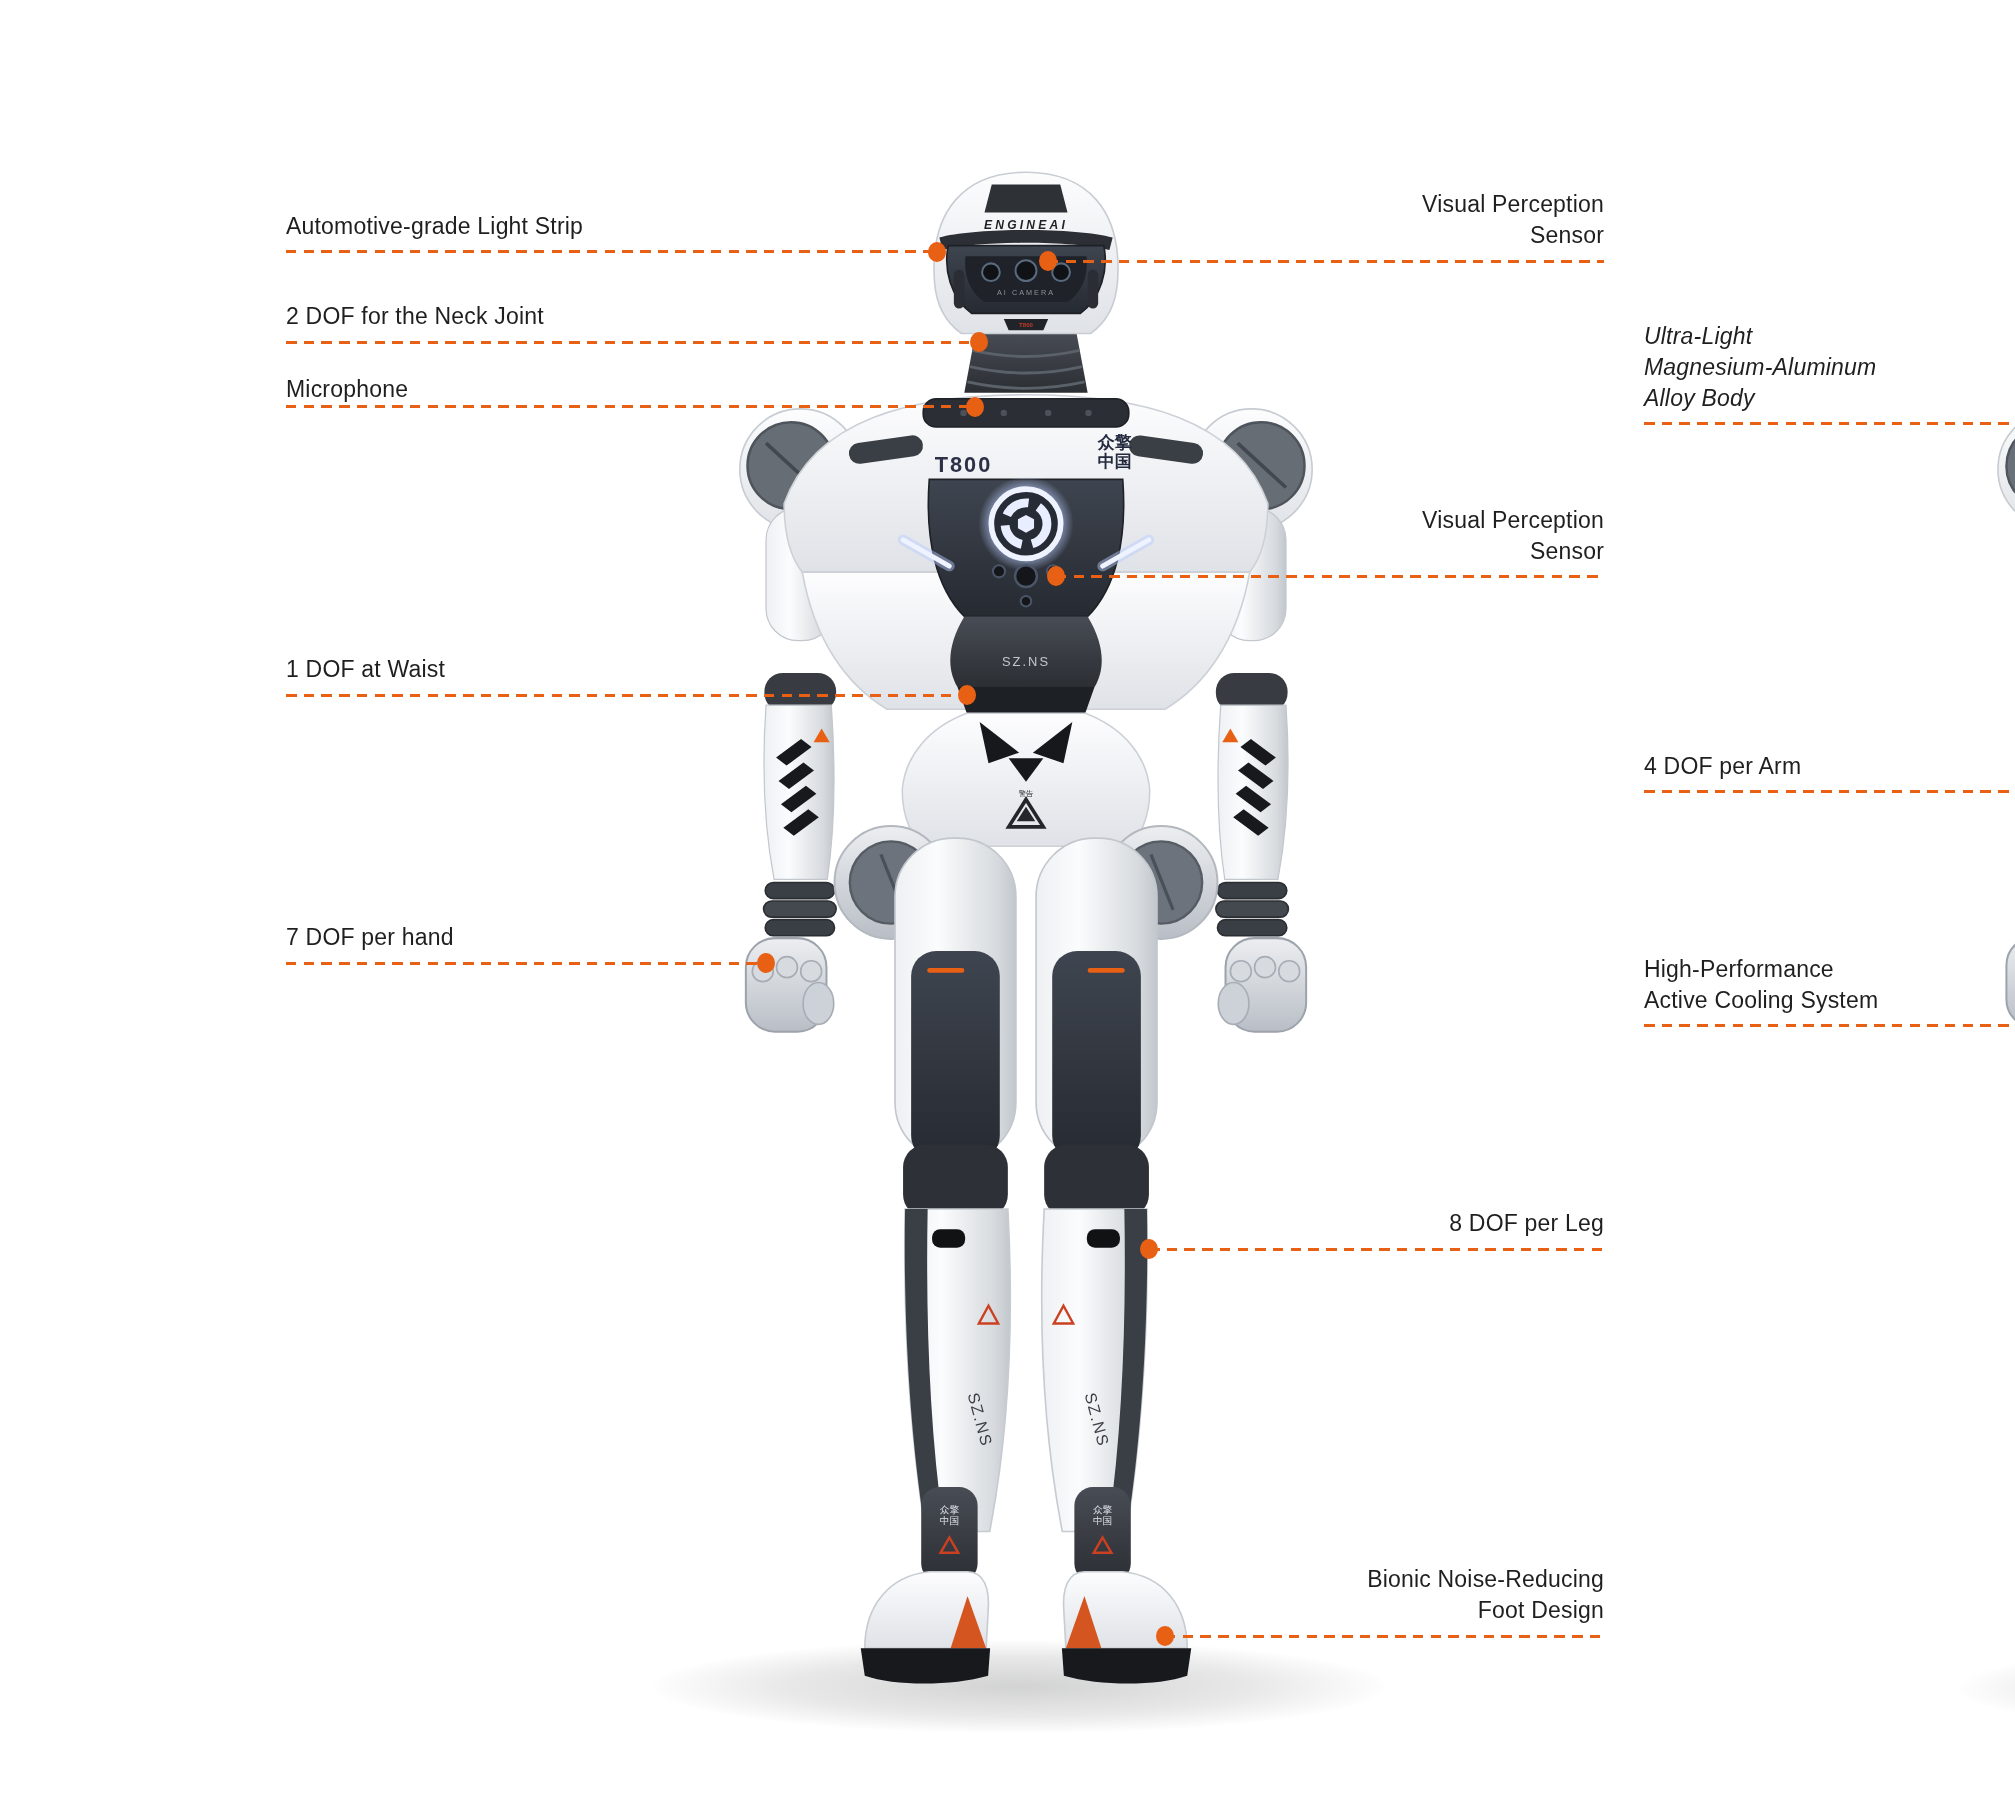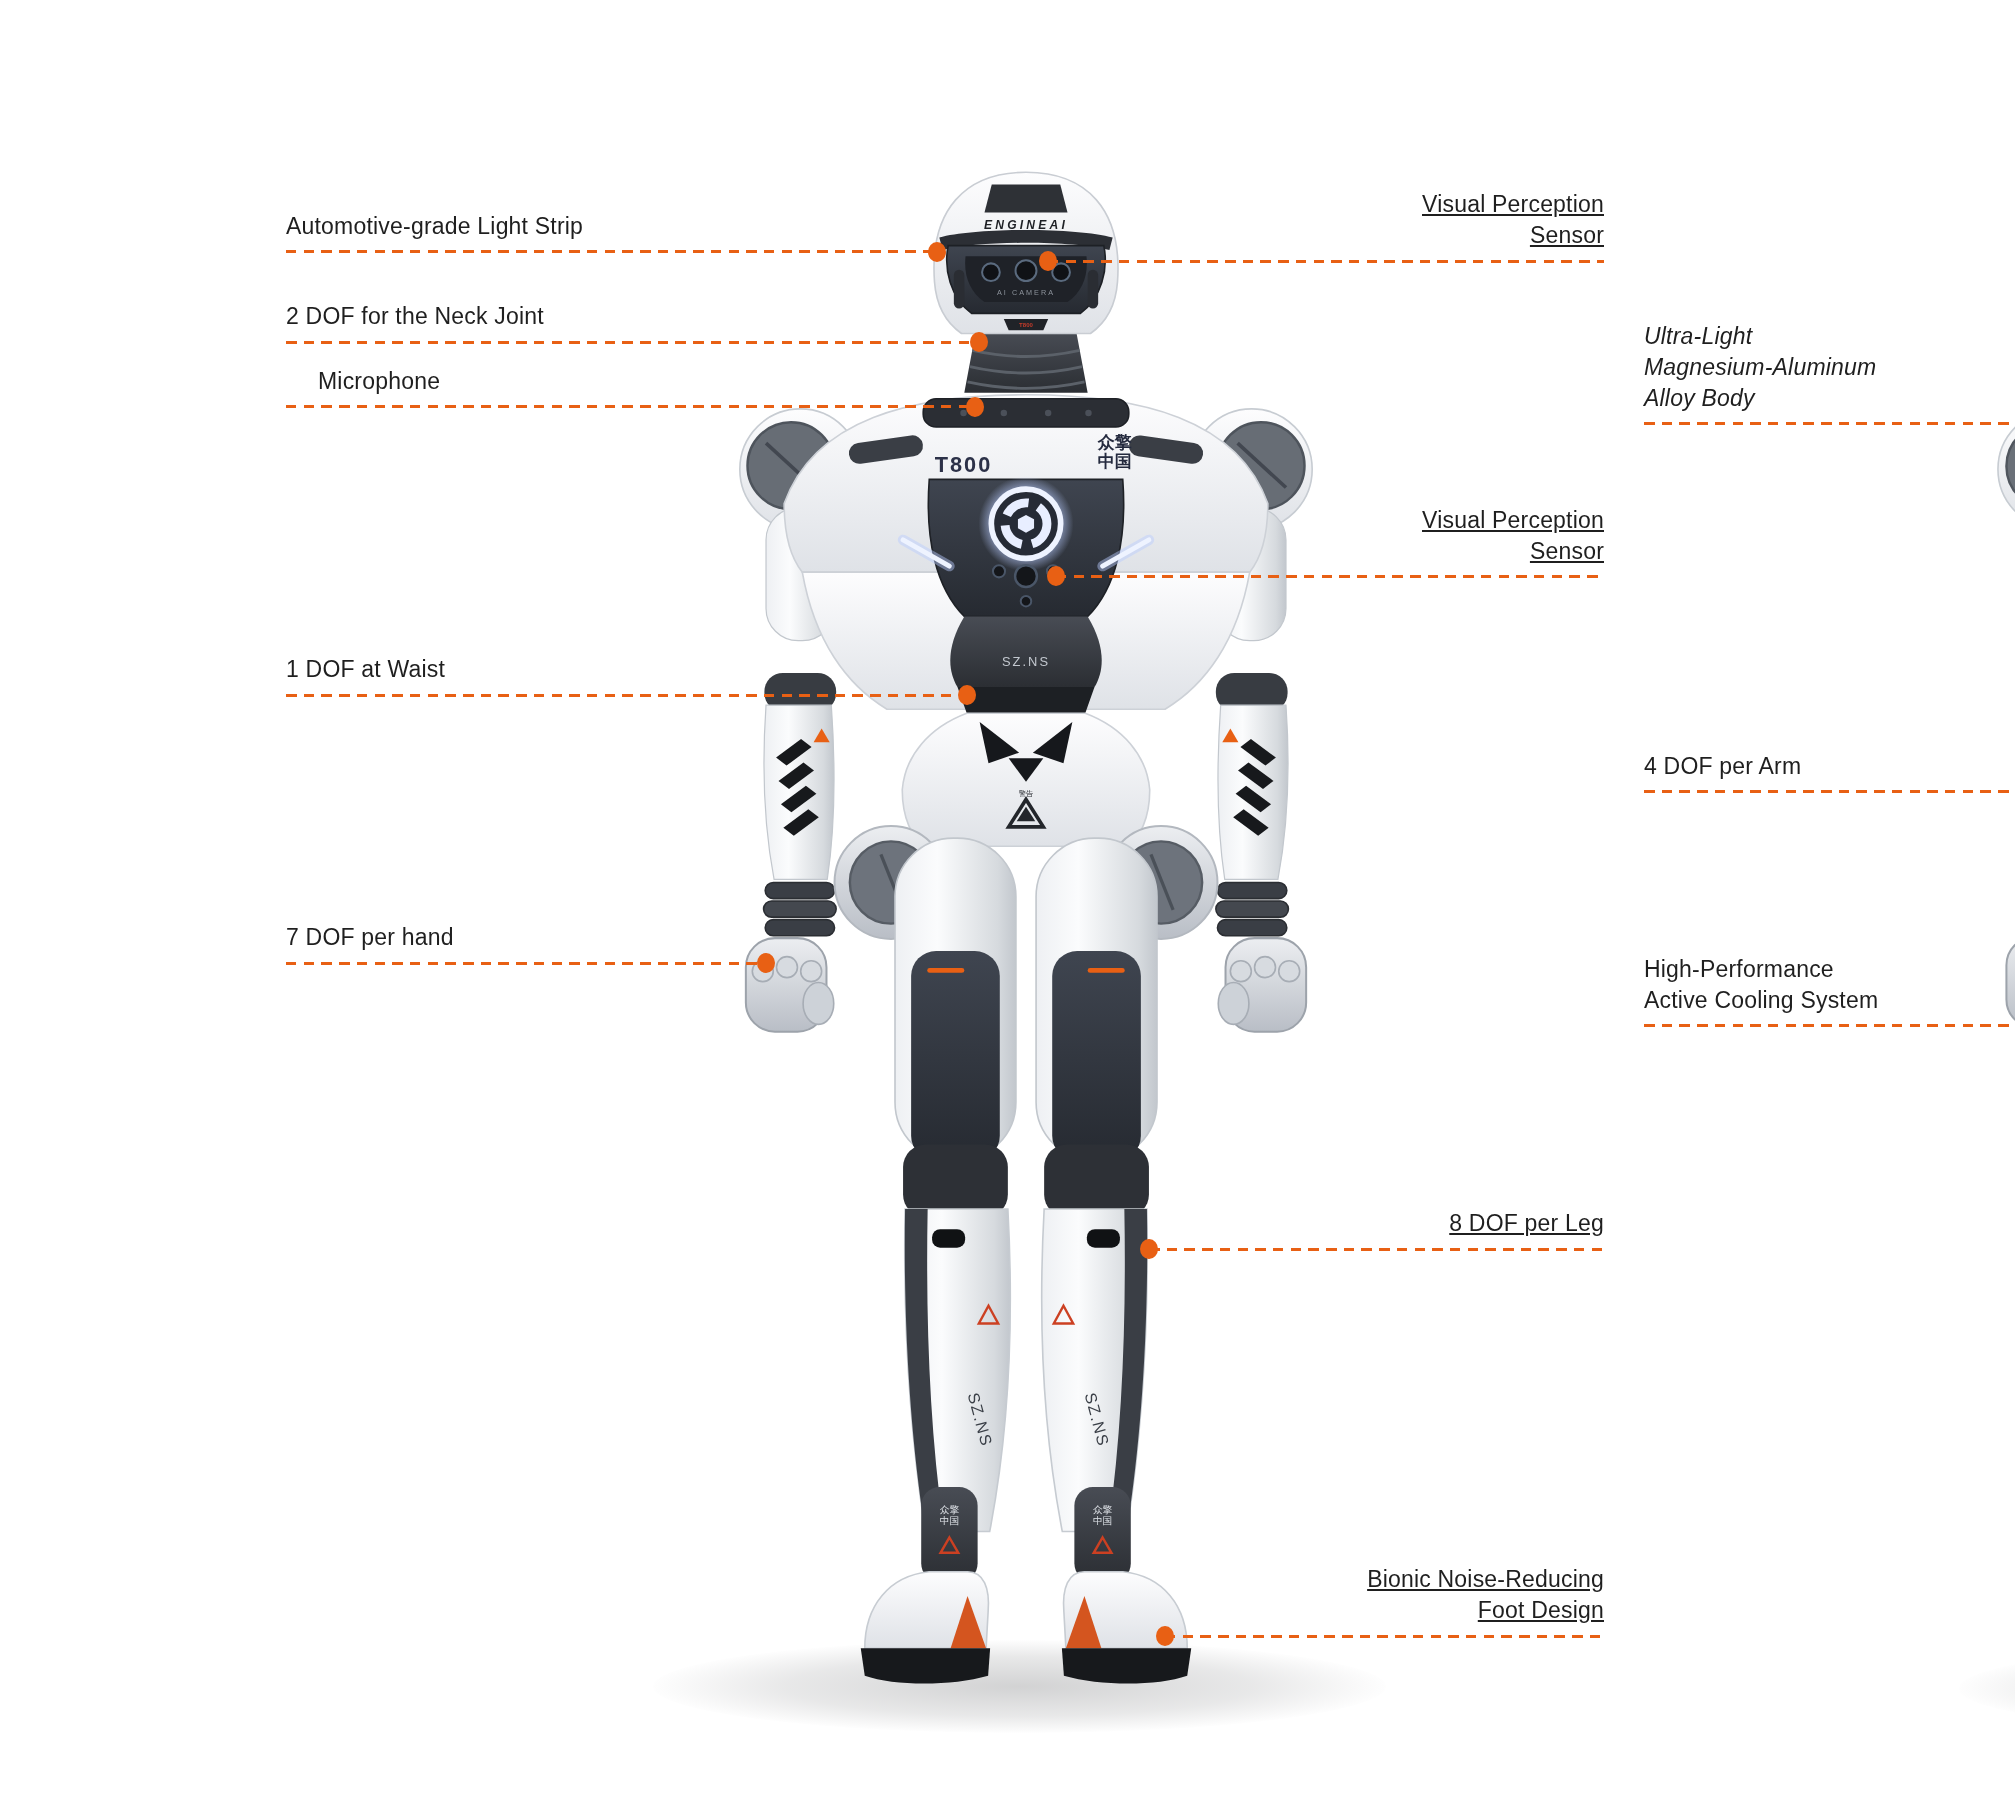--- a/index.html
+++ b/index.html
@@ -6,21 +6,21 @@
   body{
     width:3224px;height:1814px;position:relative;overflow:hidden;
     background:#ffffff;
     font-family:"Liberation Sans", sans-serif;
   }
   .lbl{
     position:absolute;
     font-size:23px;line-height:31px;letter-spacing:0.2px;
     color:#1f1f1f;white-space:pre-line;font-weight:400;
   }
-  .lbl.r{text-align:right;text-decoration:underline;}
+  .lbl.r{text-align:right;}
   .dline{
     position:absolute;height:3.2px;
     background:repeating-linear-gradient(90deg,#E86014 0 10.5px,transparent 10.5px 17.7px);
   }
   .ddot{
     position:absolute;width:17.7px;height:20px;border-radius:50%;
     background:#E86014;
   }
   .shadow{
     position:absolute;border-radius:50%;
@@ -387,21 +387,21 @@
 </svg>
 
 <div class="lbl" style="left:286px;top:211px;">Automotive-grade Light Strip</div>
 <div class="dline" style="left:286px;top:250px;width:651px;"></div>
 <div class="ddot" style="left:928px;top:242px;"></div>
 
 <div class="lbl" style="left:286px;top:301px;">2 DOF for the Neck Joint</div>
 <div class="dline" style="left:286px;top:341px;width:693px;"></div>
 <div class="ddot" style="left:970px;top:332px;"></div>
 
-<div class="lbl" style="left:286px;top:366px;margin-left:32px;">Microphone</div>
+<div class="lbl" style="left:286px;top:374px;">Microphone</div>
 <div class="dline" style="left:286px;top:405px;width:689px;"></div>
 <div class="ddot" style="left:966px;top:397px;"></div>
 
 <div class="lbl" style="left:286px;top:654px;">1 DOF at Waist</div>
 <div class="dline" style="left:286px;top:694px;width:681px;"></div>
 <div class="ddot" style="left:958px;top:685px;"></div>
 
 <div class="lbl" style="left:286px;top:922px;">7 DOF per hand</div>
 <div class="dline" style="left:286px;top:962px;width:480px;"></div>
 <div class="ddot" style="left:757px;top:953px;"></div>

